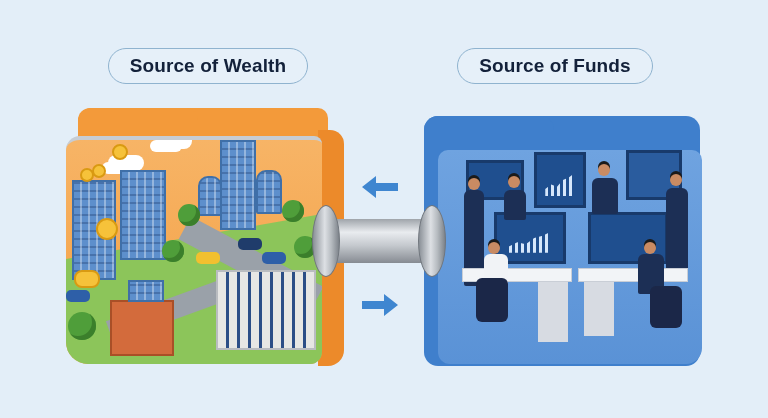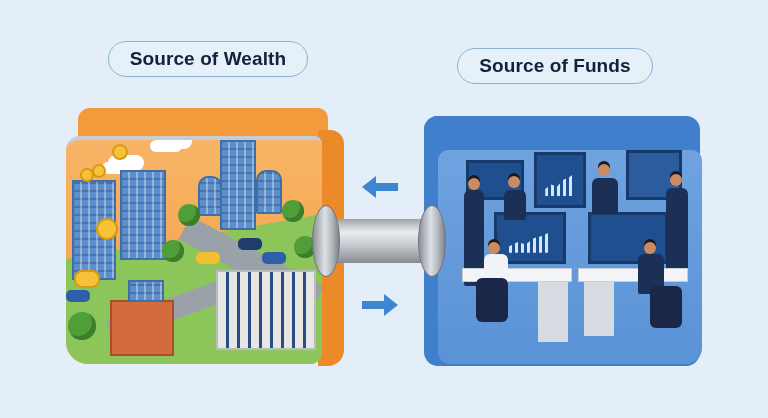--- a/index.html
+++ b/index.html
@@ -14,21 +14,21 @@
     height: 36px;
     border: 1.5px solid #8fb3cf;
     border-radius: 18px;
     background: #e6f0f9;
     color: #13213a;
     font-weight: 700;
     font-size: 19px;
     display: flex; align-items: center; justify-content: center;
     letter-spacing: 0.1px;
   }
-  #pill-wealth { left: 108px; top: 41px; width: 200px; }
+  #pill-wealth { left: 108px; top: 48px; width: 200px; }
   #pill-funds { left: 457px; top: 48px; width: 196px; }
 
   
   .folder { position: absolute; }
   #wealth-folder { left: 66px; top: 108px; width: 280px; height: 262px; }
   .wf-back {
     position: absolute; left: 12px; top: 0; width: 250px; height: 250px;
     background: #f39a3a; border-radius: 14px 10px 14px 14px;
   }
   .wf-tab {

